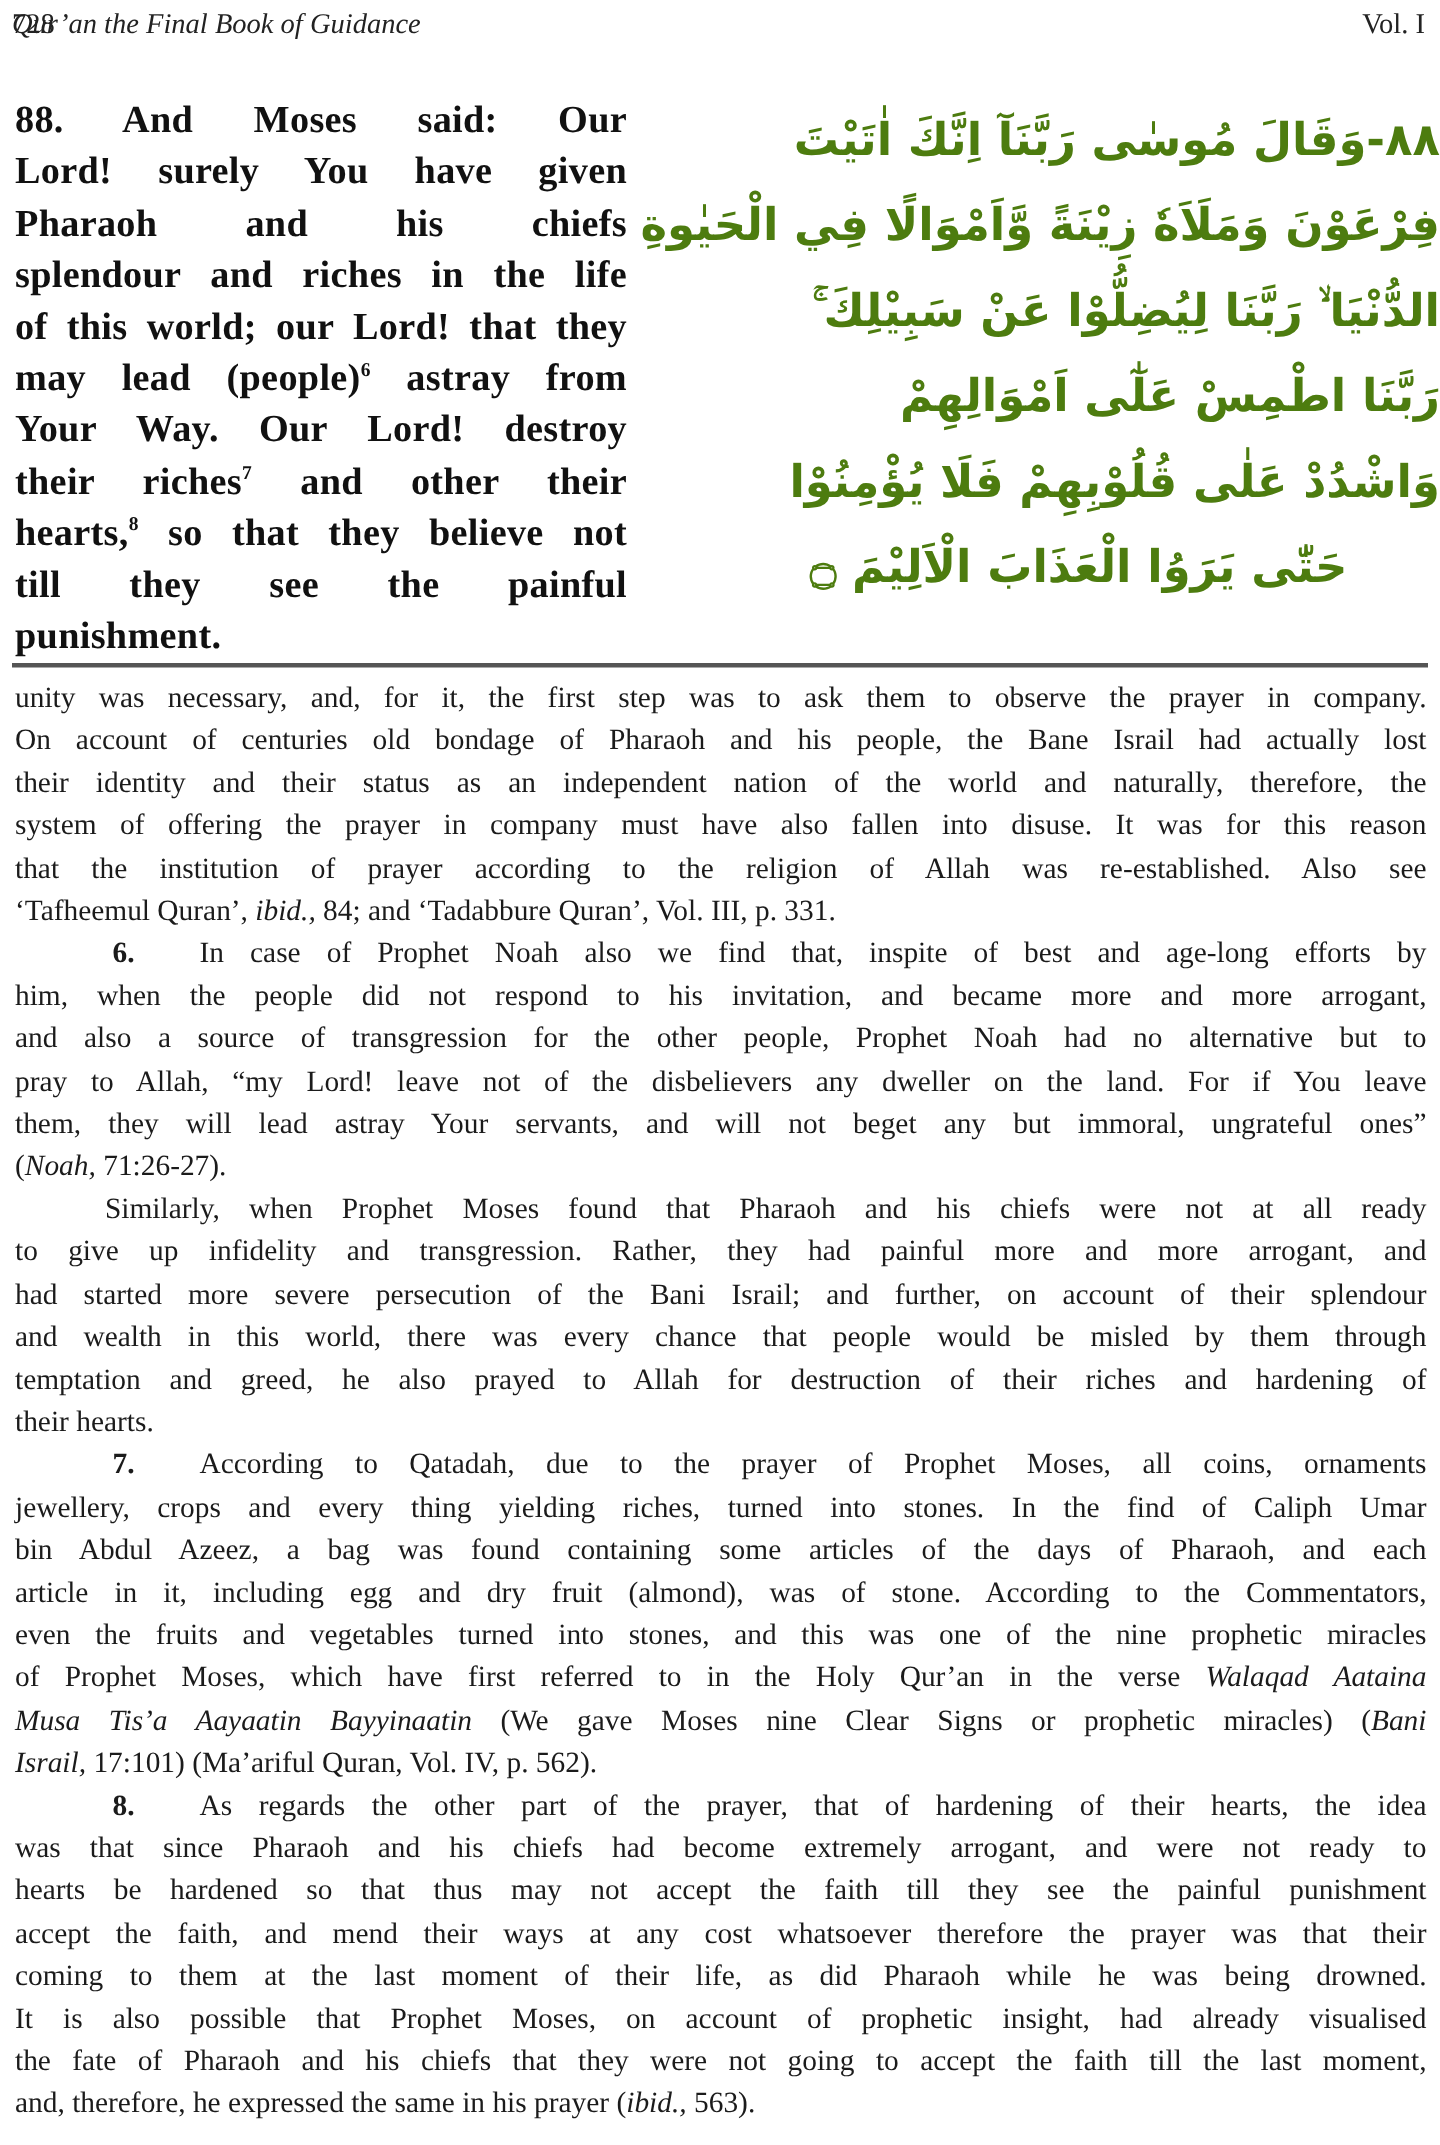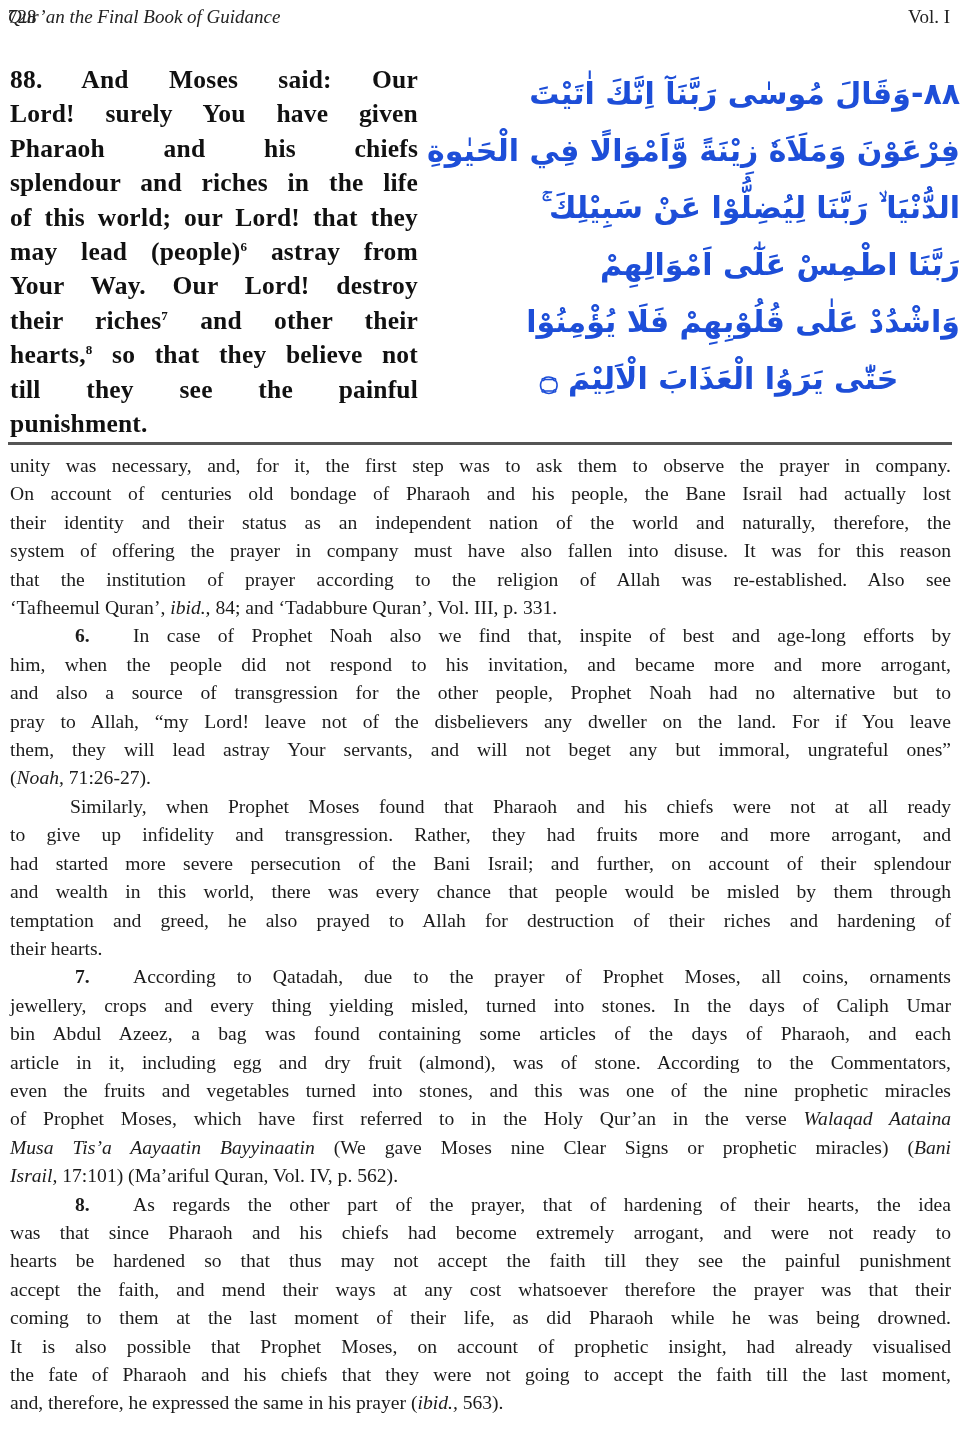--- a/index.html
+++ b/index.html
@@ -14,21 +14,21 @@
 
   .verse-block { position: absolute; left: 10px; top: 63px; width: 940px; height: 375px; }
   .translation { position: absolute; left: 0; top: 0; width: 408px;
     font-family: "Liberation Serif", serif; font-weight: bold; font-size: 25.5px; line-height: 34.4px;
     color: #111; text-align: justify; letter-spacing: 0.2px; }
   .translation .tline { display: block; text-align: justify; text-align-last: justify; white-space: nowrap; }
   .translation .tline.last { text-align-last: left; }
   .translation sup { font-size: 13px; line-height: 0; vertical-align: super; }
 
   .arabic { position: absolute; left: 530px; top: 2px; width: 420px; direction: rtl;
-    font-family: "DejaVu Sans", sans-serif; font-size: 30px; line-height: 57px; color: #1d4ed8;
+    font-family: "DejaVu Sans", sans-serif; font-size: 30px; line-height: 57px; color: #4d7c0f;
     font-weight: bold; text-align: right; }
   .arabic .aline { display: block; white-space: nowrap; }
   .arabic .aline.center { text-align: left; }
 
   .divider { position: absolute; left: 8px; top: 442px; width: 944px; height: 3px; background: #555; }
 
   .commentary { position: absolute; left: 10px; top: 452px; width: 941px;
     font-family: "Liberation Serif", serif; font-size: 19.6px; line-height: 28.4px; color: #1b1b1b; }
   .commentary p { margin: 0; text-align: justify; }
   .commentary .line { display: block; text-align: justify; text-align-last: justify; white-space: nowrap; }
@@ -91,30 +91,30 @@
       <span class="line indent"><span class="fn-num">6.</span><span>In case of Prophet Noah also we find that, inspite of best and age-long efforts by</span></span>
       <span class="line">him, when the people did not respond to his invitation, and became more and more arrogant,</span>
       <span class="line">and also a source of transgression for the other people, Prophet Noah had no alternative but to</span>
       <span class="line">pray to Allah, “my Lord! leave not of the disbelievers any dweller on the land. For if You leave</span>
       <span class="line">them, they will lead astray Your servants, and will not beget any but immoral, ungrateful ones”</span>
       <span class="line last"><span>(</span><i>Noah,</i><span> 71:26-27).</span></span>
     </p>
 
     <p>
       <span class="line indent-sim">Similarly, when Prophet Moses found that Pharaoh and his chiefs were not at all ready</span>
-      <span class="line">to give up infidelity and transgression. Rather, they had fruits more and more arrogant, and</span>
+      <span class="line">to give up infidelity and transgression. Rather, they had painful more and more arrogant, and</span>
       <span class="line">had started more severe persecution of the Bani Israil; and further, on account of their splendour</span>
       <span class="line">and wealth in this world, there was every chance that people would be misled by them through</span>
       <span class="line">temptation and greed, he also prayed to Allah for destruction of their riches and hardening of</span>
       <span class="line last">their hearts.</span>
     </p>
 
     <p>
       <span class="line indent"><span class="fn-num">7.</span><span>According to Qatadah, due to the prayer of Prophet Moses, all coins, ornaments</span></span>
-      <span class="line">jewellery, crops and every thing yielding misled, turned into stones. In the days of Caliph Umar</span>
+      <span class="line">jewellery, crops and every thing yielding riches, turned into stones. In the find of Caliph Umar</span>
       <span class="line">bin Abdul Azeez, a bag was found containing some articles of the days of Pharaoh, and each</span>
       <span class="line">article in it, including egg and dry fruit (almond), was of stone. According to the Commentators,</span>
       <span class="line">even the fruits and vegetables turned into stones, and this was one of the nine prophetic miracles</span>
       <span class="line"><span>of Prophet Moses, which have first referred to in the Holy Qur’an in the verse </span><i>Walaqad Aataina</i></span>
       <span class="line"><i>Musa Tis’a Aayaatin Bayyinaatin</i><span> (We gave Moses nine Clear Signs or prophetic miracles) (</span><i>Bani</i></span>
       <span class="line last"><i>Israil,</i><span> 17:101) (Ma’ariful Quran, Vol. IV, p. 562).</span></span>
     </p>
 
     <p>
       <span class="line indent"><span class="fn-num">8.</span><span>As regards the other part of the prayer, that of hardening of their hearts, the idea</span></span>

